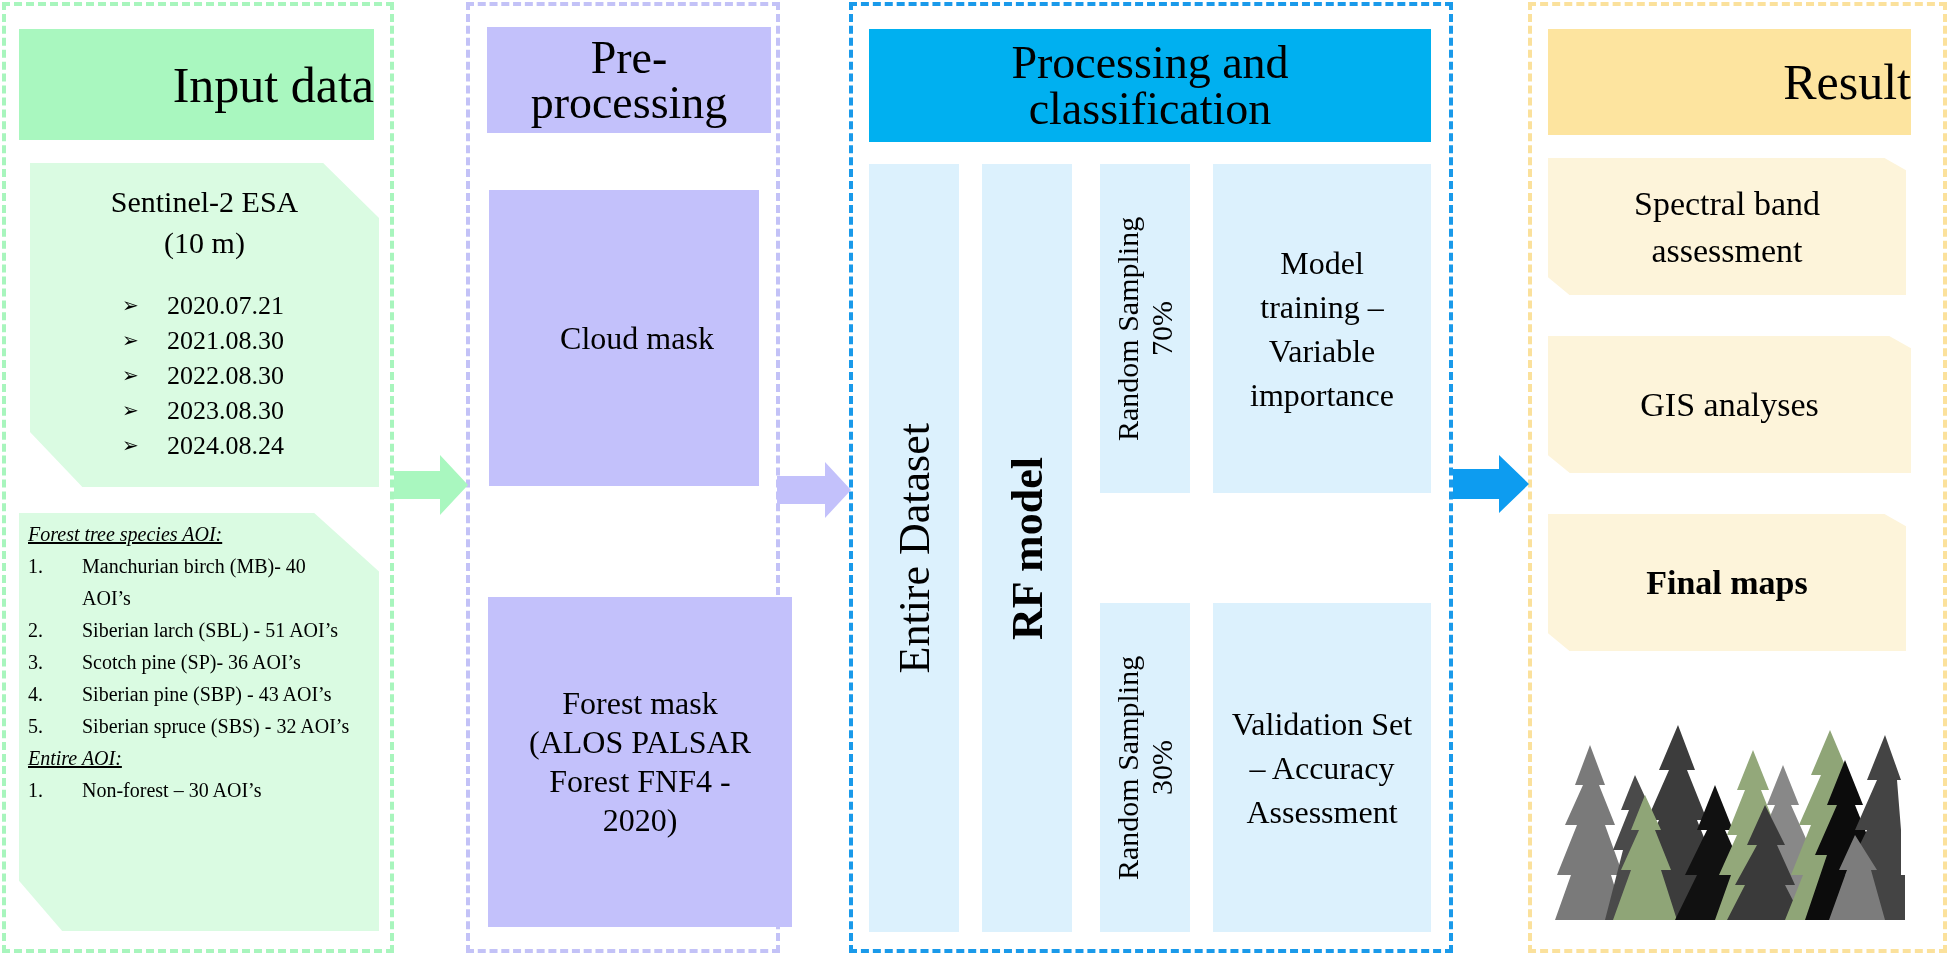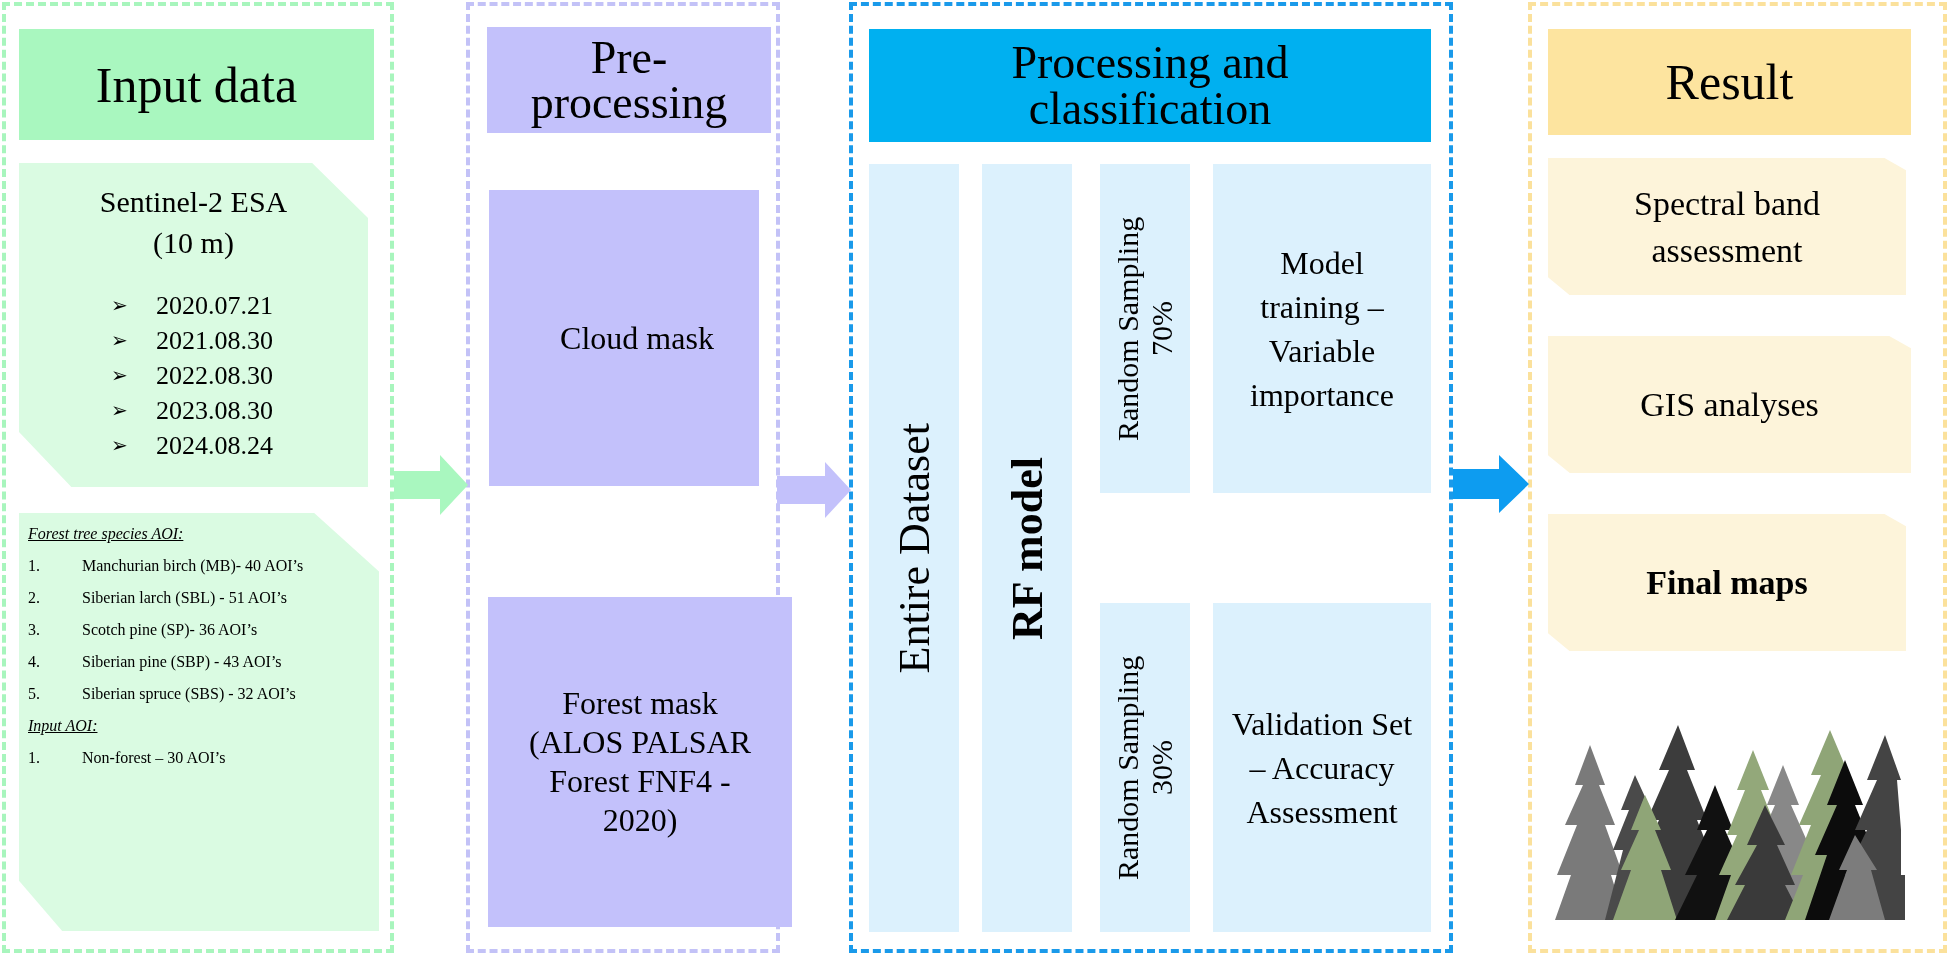--- a/index.html
+++ b/index.html
@@ -5,34 +5,34 @@
   html, body { margin:0; padding:0; background:#ffffff; }
   body { width:1949px; height:957px; position:relative; overflow:hidden;
          font-family:"Liberation Serif", "DejaVu Serif", serif; color:#000; }
   .abs { position:absolute; box-sizing:border-box; }
   .col { border-style:dashed; border-width:4px; }
   .col-input { left:2px; top:2px; width:392px; height:951px; border-color:#a8f5bd; }
   .col-pre { left:466px; top:2px; width:314px; height:951px; border-color:#c3c2f7; }
   .col-proc { left:849px; top:2px; width:604px; height:951px; border-color:#1a9aea; }
   .col-res { left:1528px; top:2px; width:419px; height:951px; border-color:#fbe19c; }
   .flex-center { display:flex; align-items:center; justify-content:center; text-align:center; }
-  .title { font-size:50px; line-height:1.0; }
+  .title { font-size:50px; line-height:1.0;justify-content:flex-end; }
   .title-input { left:19px; top:29px; width:355px; height:111px; background:#a9f7bf; }
   .title-pre { left:487px; top:27px; width:284px; height:106px; background:#c3c1fb; font-size:46px; line-height:0.98; }
   .title-proc { left:869px; top:29px; width:562px; height:113px; background:#00b0f0; font-size:46px; line-height:0.98; }
   .title-res { left:1548px; top:29px; width:363px; height:106px; background:#fde49f; }
-  .sentinel { left:19px; top:163px; width:349px; height:324px; background:#dafbe2;
+  .sentinel { left:30px; top:163px; width:349px; height:324px; background:#dafbe2;
               clip-path: polygon(0 0, 84% 0, 100% 17%, 100% 100%, 15% 100%, 0 83%); }
   .sentinel .head { position:absolute; left:0; right:0; top:18px; text-align:center; font-size:30px; line-height:41px; }
   .dates { position:absolute; left:92px; top:125px; font-size:26px; line-height:35px; }
   .dates .row { display:flex; }
   .dates .bullet { width:45px; font-size:20px; }
   .aoi { left:19px; top:513px; width:360px; height:418px; background:#dafbe2;
          clip-path: polygon(0 0, 82% 0, 100% 14%, 100% 100%, 12% 100%, 0 88%);
-         font-size:16px; line-height:32px; padding:5px 0 0 9px; }
+         font-size:20px; line-height:32px; padding:5px 0 0 9px; }
   .aoi .hdr { font-style:italic; text-decoration:underline; }
   .aoi .item { display:flex; }
   .aoi .num { width:54px; flex:none; }
   .aoi .txt { width:270px; }
   .purple-box { background:#c3c1fb; font-size:32px; line-height:39px; }
   .cloud { left:489px; top:190px; width:270px; height:296px;padding-left:26px; }
   .forestmask { left:488px; top:597px; width:304px; height:330px; }
   .lb { background:#dcf1fd; }
   .entire { left:869px; top:164px; width:90px; height:768px; }
   .rf { left:982px; top:164px; width:90px; height:768px; }
@@ -108,21 +108,21 @@
       <span class="txt">Scotch pine (SP)- 36 AOI’s</span>
     </div>
   <div class="item">
       <span class="num">4.</span>
       <span class="txt">Siberian pine (SBP) - 43 AOI’s</span>
     </div>
   <div class="item">
       <span class="num">5.</span>
       <span class="txt">Siberian spruce (SBS) - 32 AOI’s</span>
     </div>
-  <div class="hdr">Input AOI:</div>
+  <div class="hdr">Entire AOI:</div>
   <div class="item">
       <span class="num">1.</span>
       <span class="txt">Non-forest – 30 AOI’s</span>
     </div>
 </div>
 
 <div class="abs arrow" style="left:394px;top:455px;">
   <svg width="74" height="60">
       <polygon points="0,16 46,16 46,0 74,30 46,60 46,44 0,44" fill="#a9f7bf"></polygon>
     </svg>

